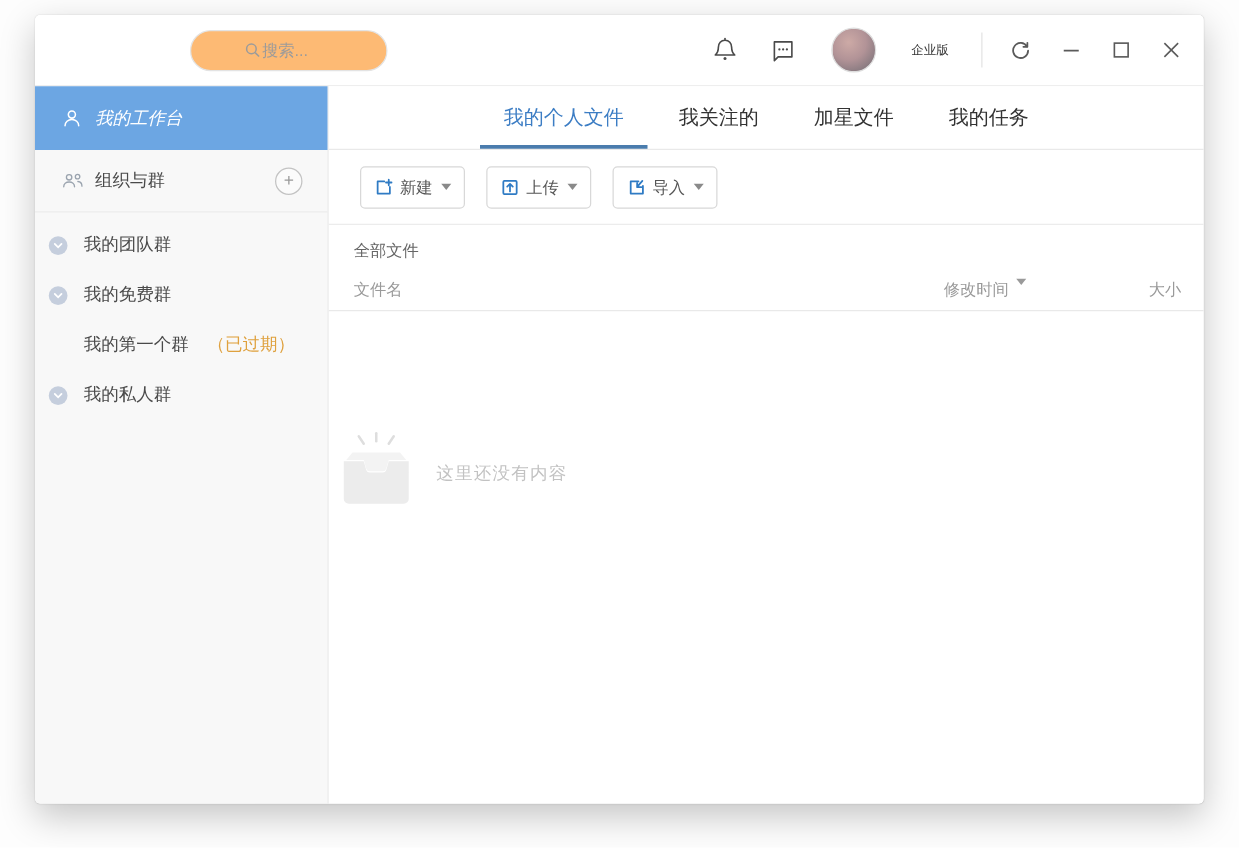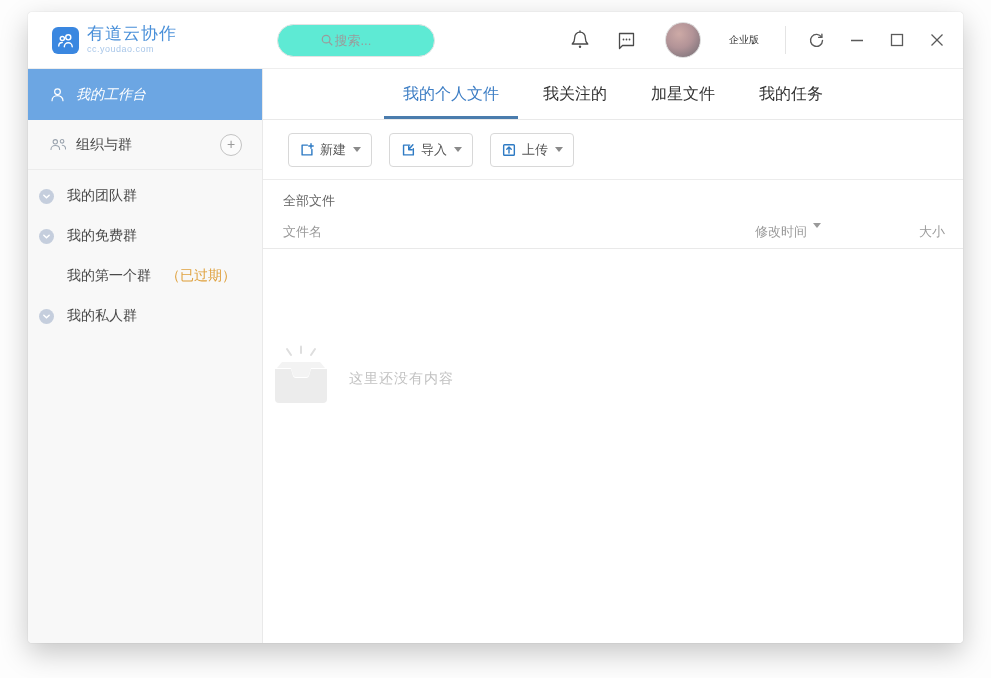--- a/index.html
+++ b/index.html
@@ -23,21 +23,21 @@
   .brand-logo{
     width:27px; height:27px; border-radius:6px; background:#3a87e0;
     display:flex; align-items:center; justify-content:center; flex:0 0 27px;
   }
   .brand-text{ display:flex; flex-direction:column; line-height:1.05; }
   .brand-title{ font-size:17px; color:#4a90d9; letter-spacing:1px; }
   .brand-sub{ font-size:9px; color:#a9c7e9; letter-spacing:.5px; margin-top:2px; }
   .search-pill{
     margin-left:100px; width:158px; height:33px; border:1px solid #e3e3e3;
     border-radius:17px; display:flex; align-items:center; justify-content:center;
-    gap:1px; background:#5eead4;
+    gap:1px; background:#fdba74;
   }
   .search-pill input{
     border:none; outline:none; background:transparent; width:58px;
     font-size:13px; color:#666;
     font-family:"Liberation Sans","DejaVu Sans",sans-serif;
   }
   .search-pill input::placeholder{ color:#9b9b9b; }
   .header-right{ margin-left:auto; display:flex; align-items:center; }
   .icon-btn{ background:none; border:none; cursor:pointer; display:flex;
     align-items:center; justify-content:center; padding:4px; }
@@ -127,34 +127,20 @@
     margin-top:94px; display:flex; flex-direction:row; align-items:center; gap:10px;
   }
   .empty-text{ font-size:14px; color:#c2c2c2; letter-spacing:1px; }
 </style>
 </head>
 <body>
 
 <div class="window">
 
   <div class="titlebar">
-    <div class="brand">
-      <div class="brand-logo">
-        <svg width="19" height="19" viewBox="0 0 24 24" fill="none" stroke="#ffffff" stroke-width="1.8" stroke-linecap="round">
-          <circle cx="15.5" cy="8" r="3.2"></circle>
-          <path d="M10.5 20c0-3 2.2-5.2 5-5.2s5 2.2 5 5.2"></path>
-          <circle cx="8" cy="9.5" r="2.6"></circle>
-          <path d="M3.5 19c0-2.6 1.9-4.5 4.4-4.5"></path>
-        </svg>
-      </div>
-      <div class="brand-text">
-        <span class="brand-title">有道云协作</span>
-        <span class="brand-sub">cc.youdao.com</span>
-      </div>
-    </div>
 
     <div class="search-pill">
       <svg width="14" height="14" viewBox="0 0 16 16" fill="none" stroke="#9b9b9b" stroke-width="1.4">
         <circle cx="7" cy="7" r="4.4"></circle>
           <line x1="10.4" y1="10.4" x2="14" y2="14"></line>
       </svg>
       <input type="text" placeholder="搜索..." style="">
     </div>
 
     <div class="header-right">
@@ -271,32 +257,32 @@
         <button class="tool-btn">
           <svg width="16" height="16" viewBox="0 0 18 18" fill="none" stroke="#2f7bc4" stroke-width="1.6" stroke-linecap="round" stroke-linejoin="round">
             <path d="M9.5 3.5H3.5v11h11V8.5"></path>
             <path d="M13.5 2v5M11 4.5h5"></path>
           </svg>
           <span>新建</span>
           <span class="caret"></span>
         </button>
         <button class="tool-btn">
           <svg width="16" height="16" viewBox="0 0 18 18" fill="none" stroke="#2f7bc4" stroke-width="1.6" stroke-linecap="round" stroke-linejoin="round">
+            <rect x="3" y="3" width="12" height="12" rx="1"></rect>
+            <path d="M9 12.5V6M6.5 8.2 9 5.7l2.5 2.5"></path>
+          </svg>
+          <span>上传</span>
+          <span class="caret"></span>
+        </button>
+        <button class="tool-btn">
+          <svg width="16" height="16" viewBox="0 0 18 18" fill="none" stroke="#2f7bc4" stroke-width="1.6" stroke-linecap="round" stroke-linejoin="round">
             <path d="M15 7.5v7h-11v-11h7"></path>
             <path d="M14.5 3 9.8 8.5M9.8 4.8v3.9h3.9"></path>
           </svg>
           <span>导入</span>
-          <span class="caret"></span>
-        </button>
-        <button class="tool-btn">
-          <svg width="16" height="16" viewBox="0 0 18 18" fill="none" stroke="#2f7bc4" stroke-width="1.6" stroke-linecap="round" stroke-linejoin="round">
-            <rect x="3" y="3" width="12" height="12" rx="1"></rect>
-            <path d="M9 12.5V6M6.5 8.2 9 5.7l2.5 2.5"></path>
-          </svg>
-          <span>上传</span>
           <span class="caret"></span>
         </button>
       </div>
 
       <div class="breadcrumb-row">
         <span>全部文件</span>
       </div>
 
       <div class="table-header">
         <span class="col-name">文件名</span>

